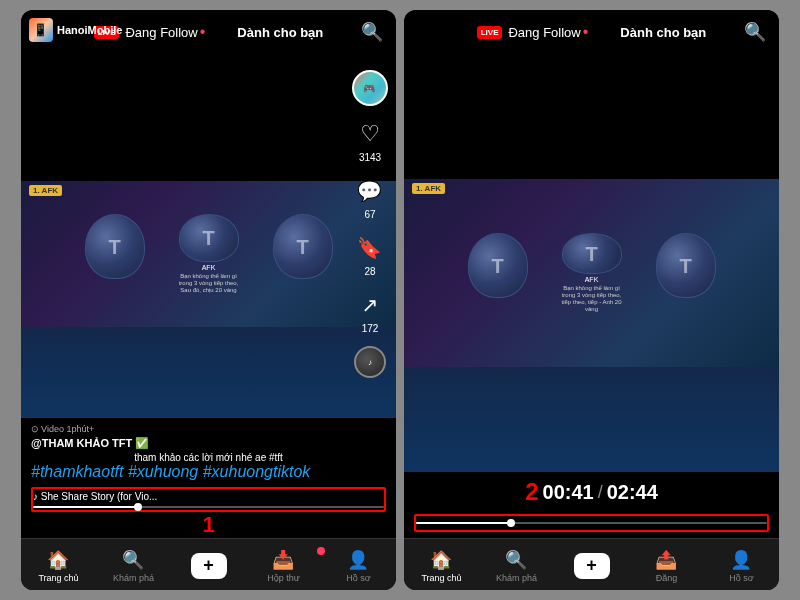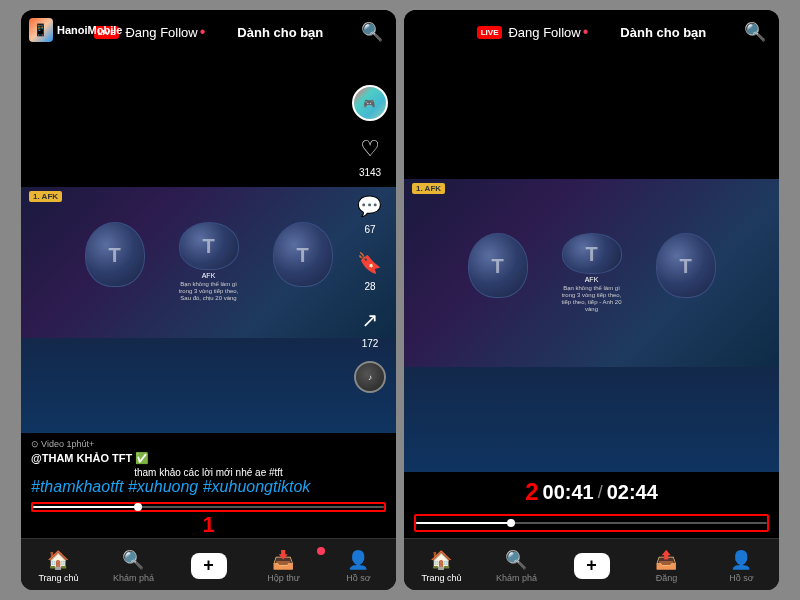--- a/index.html
+++ b/index.html
@@ -500,20 +500,21 @@
 
   <div class="content-info">
     <div class="video-badge">⊙ Video 1phút+</div>
     <div class="username">@THAM KHẢO TFT ✅</div>
     <div class="description">tham khảo các lời mới nhé ae #tft</div>
     <div class="hashtags">#thamkhaotft #xuhuong #xuhuongtiktok</div>
   </div>
 
   <div class="progress-bar-area">
     <div class="highlight-box">
+      <div class="song-title">♪  She Share Story (for Vio...</div>
       <div class="progress-track">
         <div class="progress-fill"></div>
         <div class="progress-thumb"></div>
       </div>
     </div>
     <div style="color:#ff0000;font-size:22px;font-weight:bold;text-align:center;line-height:1;">1</div>
   </div>
 
   <div class="tab-bar">
     <div class="tab-item">

